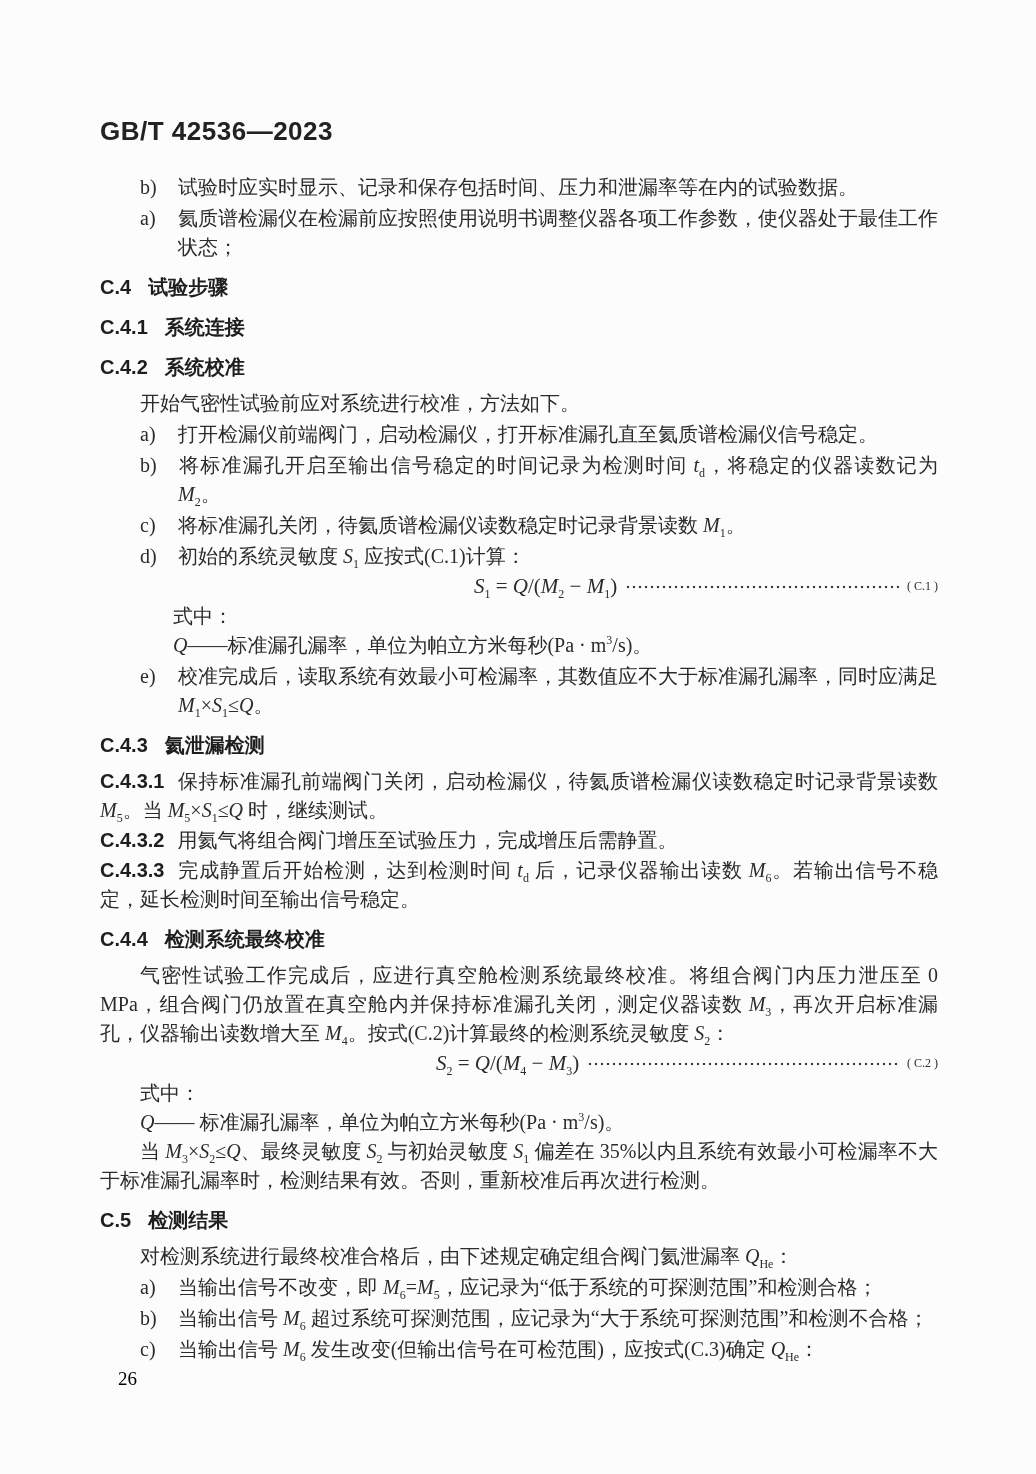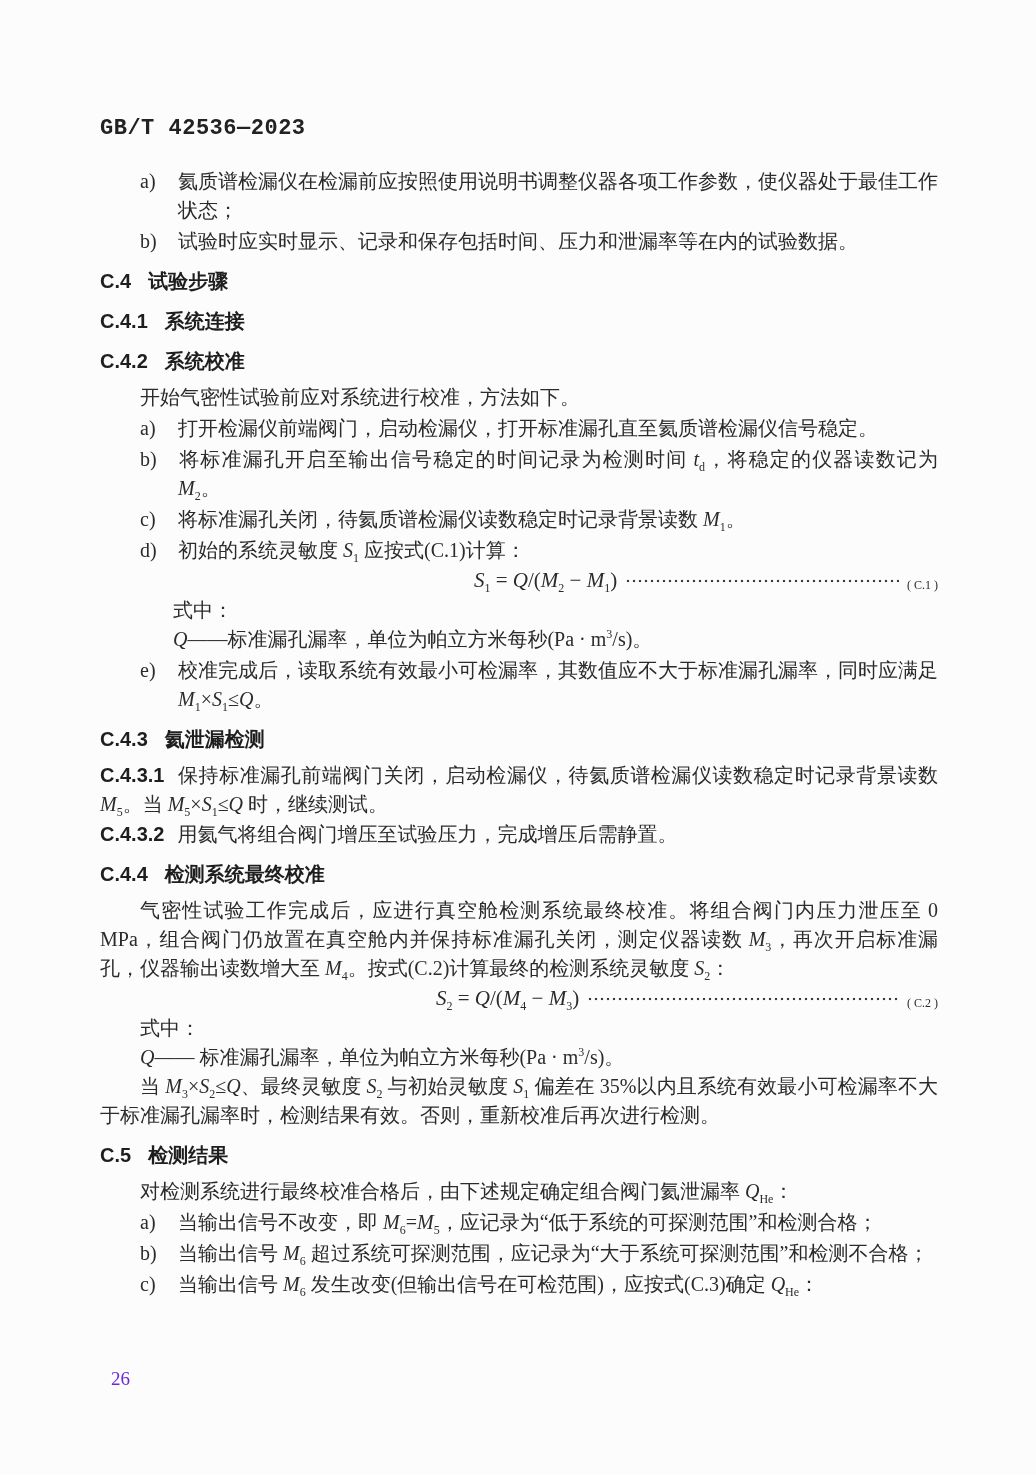--- a/index.html
+++ b/index.html
@@ -9,72 +9,72 @@
     margin:0 auto;
     background:#fcfcfc;
     color:#2b2b2b;
     font-family:"Liberation Serif","DejaVu Serif",serif;
     overflow:hidden;
   }
   .content{
     position:absolute;left:100px;top:116px;width:838px;
   }
   .doc-header{
-    font-family:Liberation Mono, monospace;
-    font-weight:700;font-size:22px;letter-spacing:0.5px;
+    font-family:Liberation Sans, sans-serif;
+    font-weight:700;font-size:26px;letter-spacing:0.5px;
     margin-bottom:26px;color:#222;
   }
   p{margin:0;font-size:20px;line-height:29px;text-align:justify;}
   .indent{text-indent:2em;}
   .li{
     font-size:20px;line-height:29px;text-align:justify;
     padding-left:78px;margin:2px 0;
   }
   .li .lbl{display:inline-block;width:38px;margin-left:-38px;}
   .h2,.h3{
     font-family:"Liberation Sans","DejaVu Sans",sans-serif;
     font-weight:700;font-size:20px;line-height:29px;color:#1e1e1e;
     margin:11px 0 7px;
   }
   .h2 .h-title,.h3 .h-title{margin-left:17px;}
   .np{margin:1px 0;}
   .np-lbl{
     font-family:"Liberation Sans","DejaVu Sans",sans-serif;
     font-weight:700;margin-right:13px;color:#1e1e1e;
   }
-  .eq{display:flex;align-items:flex-end;margin:3px 0;}
+  .eq{display:flex;align-items:center;margin:3px 0;}
   .eq .expr{font-size:21px;white-space:nowrap;}
   .eq .dots{
     flex:1;height:6px;margin:0 8px;align-self:center;
     background-image:radial-gradient(circle,#3a3a3a 1.3px,transparent 1.6px);
     background-size:6px 6px;background-repeat:repeat-x;background-position:0 center;
   }
   .eq .eqnum{font-size:12px;white-space:nowrap;}
   .eq1{margin-left:374px;}
   .eq2{margin-left:336px;}
   .ml72{margin-left:73px;text-align:left;}
   .ml40{margin-left:40px;text-align:left;}
   i{font-style:italic;}
   sub{font-size:12px;line-height:0;}
   sup{font-size:12px;line-height:0;}
   .page-num{
-    position:absolute;left:111px;top:1368px;
-    font-size:19px;color:#6d28d9;
+    position:absolute;left:118px;top:1368px;
+    font-size:19px;color:#000000;
   }
 </style>
 </head>
 <body>
 
 <div class="page">
   <div class="content">
 
     <div class="doc-header">GB/T 42536—2023</div>
 
+    <div class="li"><span class="lbl">b)</span><span>试验时应实时显示、记录和保存包括时间、压力和泄漏率等在内的试验数据。</span></div>
     <div class="li"><span class="lbl">a)</span><span>氦质谱检漏仪在检漏前应按照使用说明书调整仪器各项工作参数，使仪器处于最佳工作状态；</span></div>
-    <div class="li"><span class="lbl">b)</span><span>试验时应实时显示、记录和保存包括时间、压力和泄漏率等在内的试验数据。</span></div>
 
     <div class="h2"><span class="h-num">C.4</span><span class="h-title">试验步骤</span></div>
 
     <div class="h3"><span class="h-num">C.4.1</span><span class="h-title">系统连接</span></div>
 
     <div class="h3"><span class="h-num">C.4.2</span><span class="h-title">系统校准</span></div>
     <p class="indent">开始气密性试验前应对系统进行校准，方法如下。</p>
     <div class="li"><span class="lbl">a)</span><span>打开检漏仪前端阀门，启动检漏仪，打开标准漏孔直至氦质谱检漏仪信号稳定。</span></div>
     <div class="li"><span class="lbl">b)</span><span>将标准漏孔开启至输出信号稳定的时间记录为检测时间 <i>t</i><sub>d</sub>，将稳定的仪器读数记为 <i>M</i><sub>2</sub>。</span></div>
     <div class="li"><span class="lbl">c)</span><span>将标准漏孔关闭，待氦质谱检漏仪读数稳定时记录背景读数 <i>M</i><sub>1</sub>。</span></div>
@@ -86,20 +86,21 @@
       <span class="eqnum">( C.1 )</span>
     </div>
     <p class="ml72">式中：</p>
     <p class="ml72"><i>Q</i>——标准漏孔漏率，单位为帕立方米每秒(Pa · m<sup>3</sup>/s)。</p>
 
     <div class="li"><span class="lbl">e)</span><span>校准完成后，读取系统有效最小可检漏率，其数值应不大于标准漏孔漏率，同时应满足 <i>M</i><sub>1</sub>×<i>S</i><sub>1</sub>≤<i>Q</i>。</span></div>
 
     <div class="h3"><span class="h-num">C.4.3</span><span class="h-title">氦泄漏检测</span></div>
     <p class="np"><span class="np-lbl">C.4.3.1</span><span>保持标准漏孔前端阀门关闭，启动检漏仪，待氦质谱检漏仪读数稳定时记录背景读数 <i>M</i><sub>5</sub>。当 <i>M</i><sub>5</sub>×<i>S</i><sub>1</sub>≤<i>Q</i> 时，继续测试。</span></p>
     <p class="np"><span class="np-lbl">C.4.3.2</span><span>用氦气将组合阀门增压至试验压力，完成增压后需静置。</span></p>
+    <p class="np"><span class="np-lbl">C.4.3.3</span><span>完成静置后开始检测，达到检测时间 <i>t</i><sub>d</sub> 后，记录仪器输出读数 <i>M</i><sub>6</sub>。若输出信号不稳定，延长检测时间至输出信号稳定。</span></p>
 
     <div class="h3"><span class="h-num">C.4.4</span><span class="h-title">检测系统最终校准</span></div>
     <p class="indent">气密性试验工作完成后，应进行真空舱检测系统最终校准。将组合阀门内压力泄压至 0 MPa，组合阀门仍放置在真空舱内并保持标准漏孔关闭，测定仪器读数 <i>M</i><sub>3</sub>，再次开启标准漏孔，仪器输出读数增大至 <i>M</i><sub>4</sub>。按式(C.2)计算最终的检测系统灵敏度 <i>S</i><sub>2</sub>：</p>
 
     <div class="eq eq2">
       <span class="expr"><i>S</i><sub>2</sub> = <i>Q</i>/(<i>M</i><sub>4</sub> − <i>M</i><sub>3</sub>)</span>
       <span class="dots"></span>
       <span class="eqnum">( C.2 )</span>
     </div>
     <p class="ml40">式中：</p>

